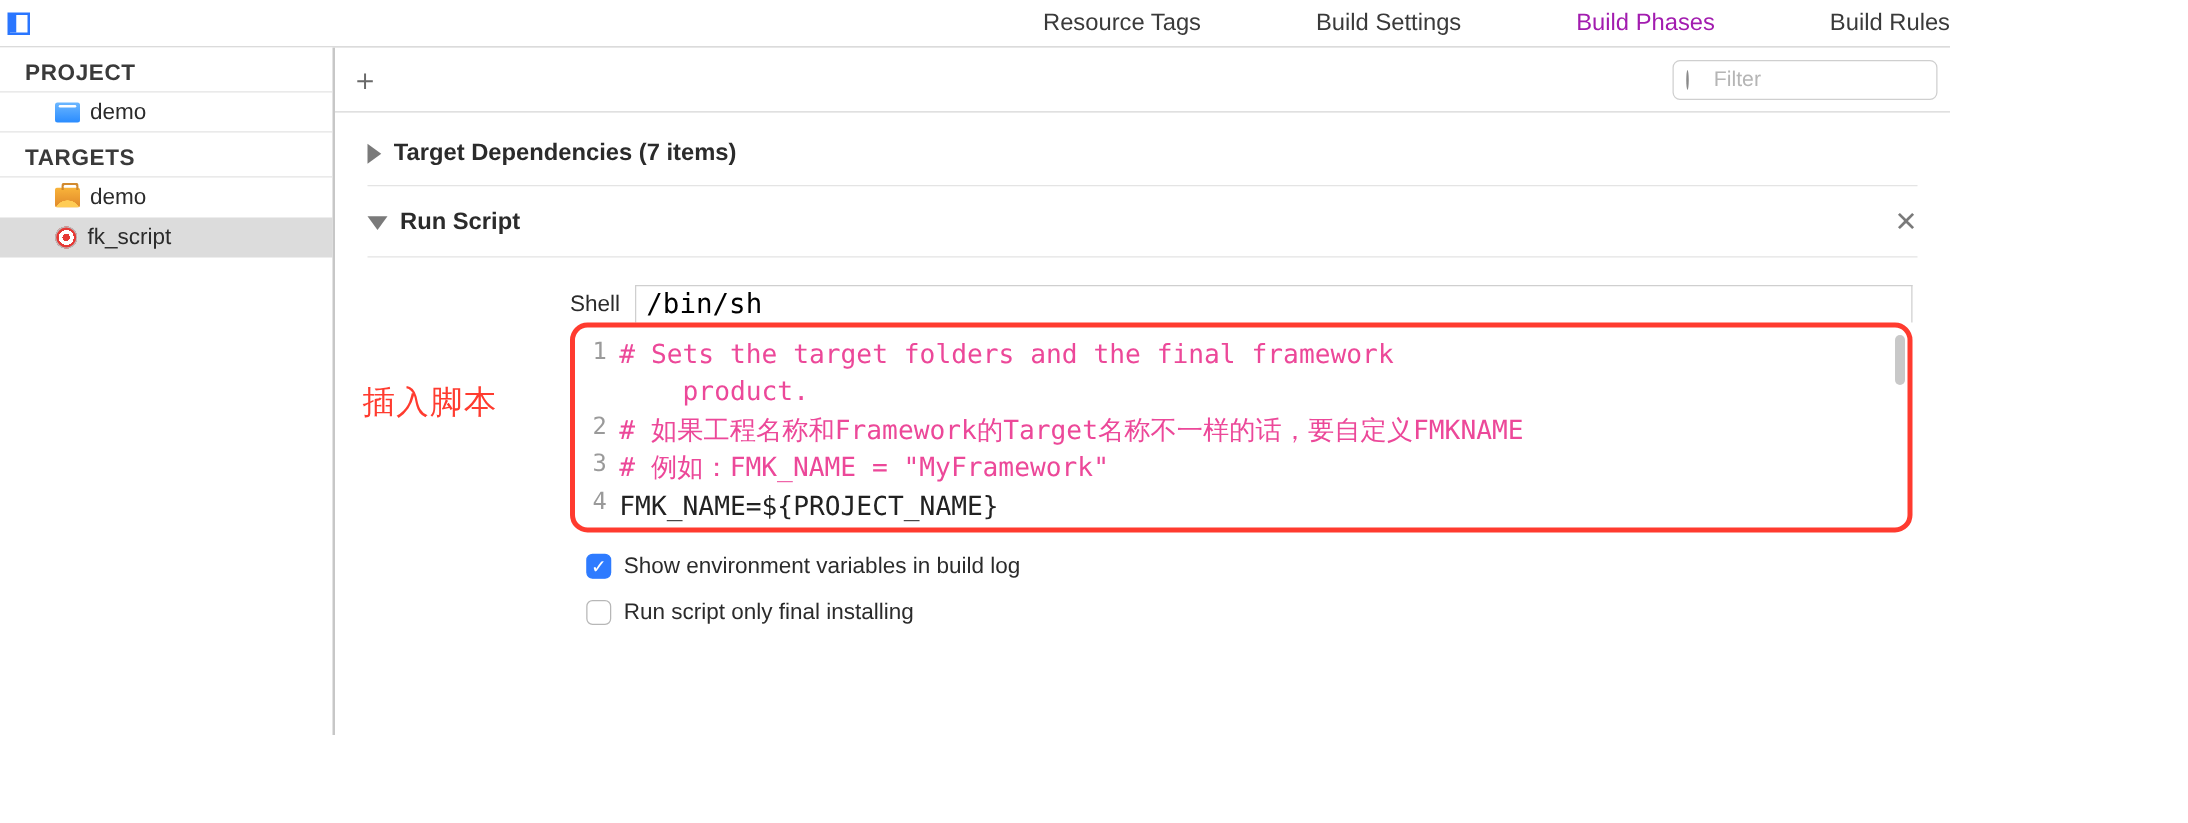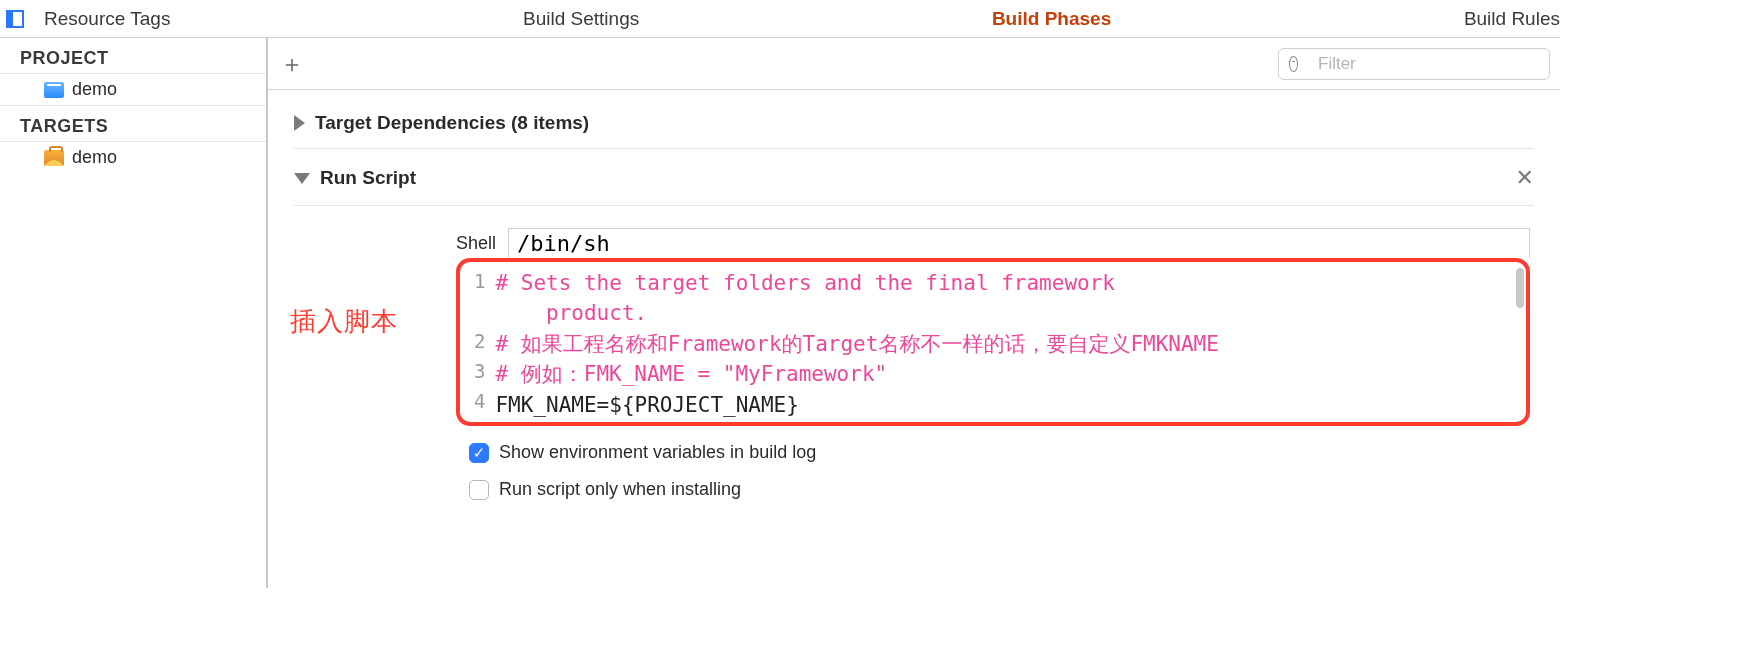--- a/index.html
+++ b/index.html
@@ -30,27 +30,27 @@
   .layout-icon::after {
     content: "";
     position: absolute;
     left: 0; top: 0; bottom: 0;
     width: 5px;
     background: #2a76ff;
   }
   .tabbar-center {
     flex: 1;
     display: flex;
-    justify-content: space-between;
+    justify-content: flex-end;
     gap: 92px;
     font-size: 19px;
     color: #3a3a3a;
   }
   .tabbar-center .tab { cursor: default; }
-  .tabbar-center .tab.active { color: #c2410c; font-weight: bold; }
+  .tabbar-center .tab.active { color: #a21caf; }
 
   
   .main {
     display: flex;
     height: calc(100% - 38px);
   }
 
   
   .sidebar {
     width: 268px;
@@ -121,21 +121,21 @@
     cursor: default;
   }
   .toolbar-spacer { flex: 1; }
   .filter-wrap {
     display: flex;
     align-items: center;
     gap: 20px;
     border: 1px solid #cfcfcf;
     border-radius: 6px;
     height: 32px;
-    width: 272px;
+    width: 212px;
     padding: 0 10px;
     color: #9a9a9a;
     font-size: 17px;
   }
   .filter-icon {
     width:16px;height:16px;border:1.5px solid #8a8a8a;border-radius:50%;
     position:relative;
   }
   .filter-icon::before,
   .filter-icon::after{
@@ -245,36 +245,40 @@
     <div class="side-head">PROJECT</div>
     <div class="side-row side-sec-b">
       <span class="ico ico-proj"></span>
       <span>demo</span>
     </div>
     <div class="side-head">TARGETS</div>
     <div class="side-row">
       <span class="ico ico-case"></span>
       <span>demo</span>
     </div>
+    <div class="side-row selected">
+      <span class="ico ico-target"></span>
+      <span>fk_script</span>
+    </div>
   </div>
 
   <div class="content">
     <div class="toolbar">
       <span class="add-btn">＋</span>
       <span class="toolbar-spacer"></span>
       <div class="filter-wrap">
         <span class="filter-icon"></span>
         <input class="filter-input" placeholder="Filter" style="">
       </div>
     </div>
 
     <div class="phase-list">
       <div class="phase-head">
         <span class="tri tri-right"></span>
-        <span>Target Dependencies (8 items)</span>
+        <span>Target Dependencies (7 items)</span>
       </div>
 
       <div class="phase-head">
         <span class="tri tri-down"></span>
         <span>Run Script</span>
         <span class="close-x">✕</span>
       </div>
 
       <div class="phase-body">
 
@@ -297,19 +301,19 @@
             <div class="codelines" id="codelines"><div class="c"># Sets the target folders and the final framework</div><div class="c">    product.</div><div class="c"># 如果工程名称和Framework的Target名称不一样的话，要自定义FMKNAME</div><div class="c"># 例如：FMK_NAME = "MyFramework"</div><div class="n">FMK_NAME=${PROJECT_NAME}</div></div>
           </div>
         </div>
 
         <div class="chk-row">
           <span class="chkbox checked">✓</span>
           <span>Show environment variables in build log</span>
         </div>
         <div class="chk-row">
           <span class="chkbox"></span>
-          <span>Run script only when installing</span>
+          <span>Run script only final installing</span>
         </div>
 
       </div>
     </div>
   </div>
 </div>
 
 </body></html>

